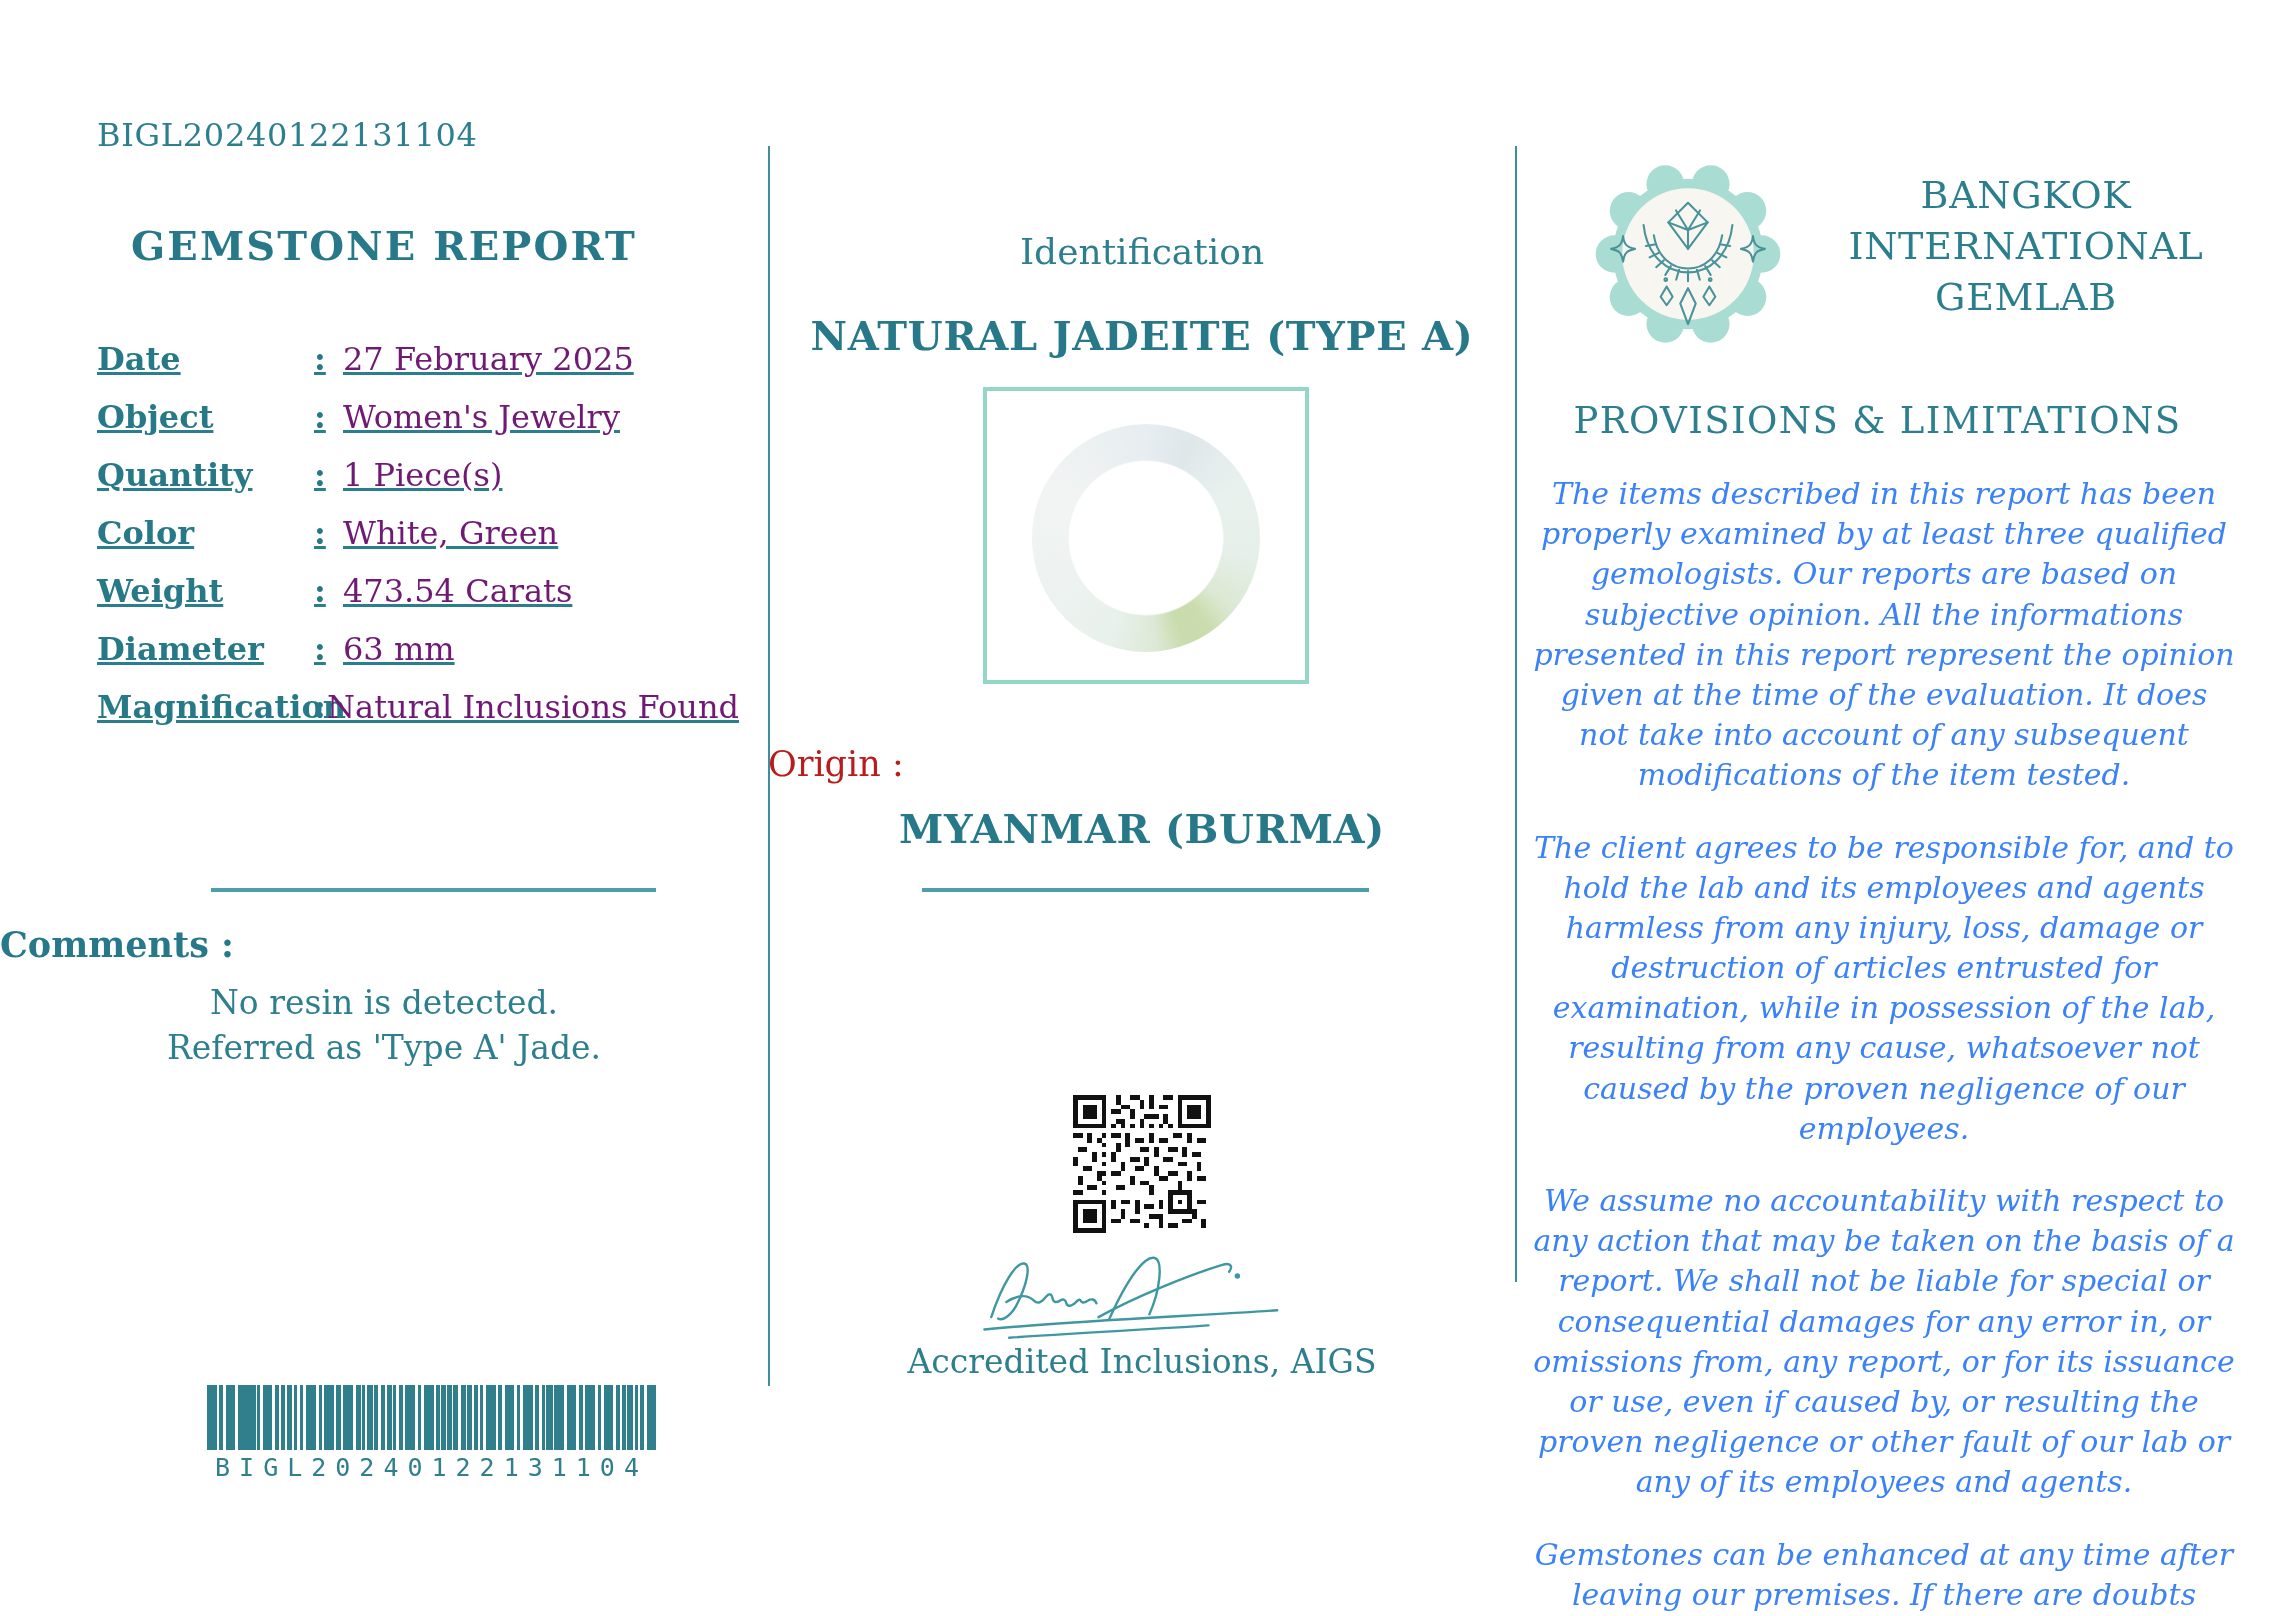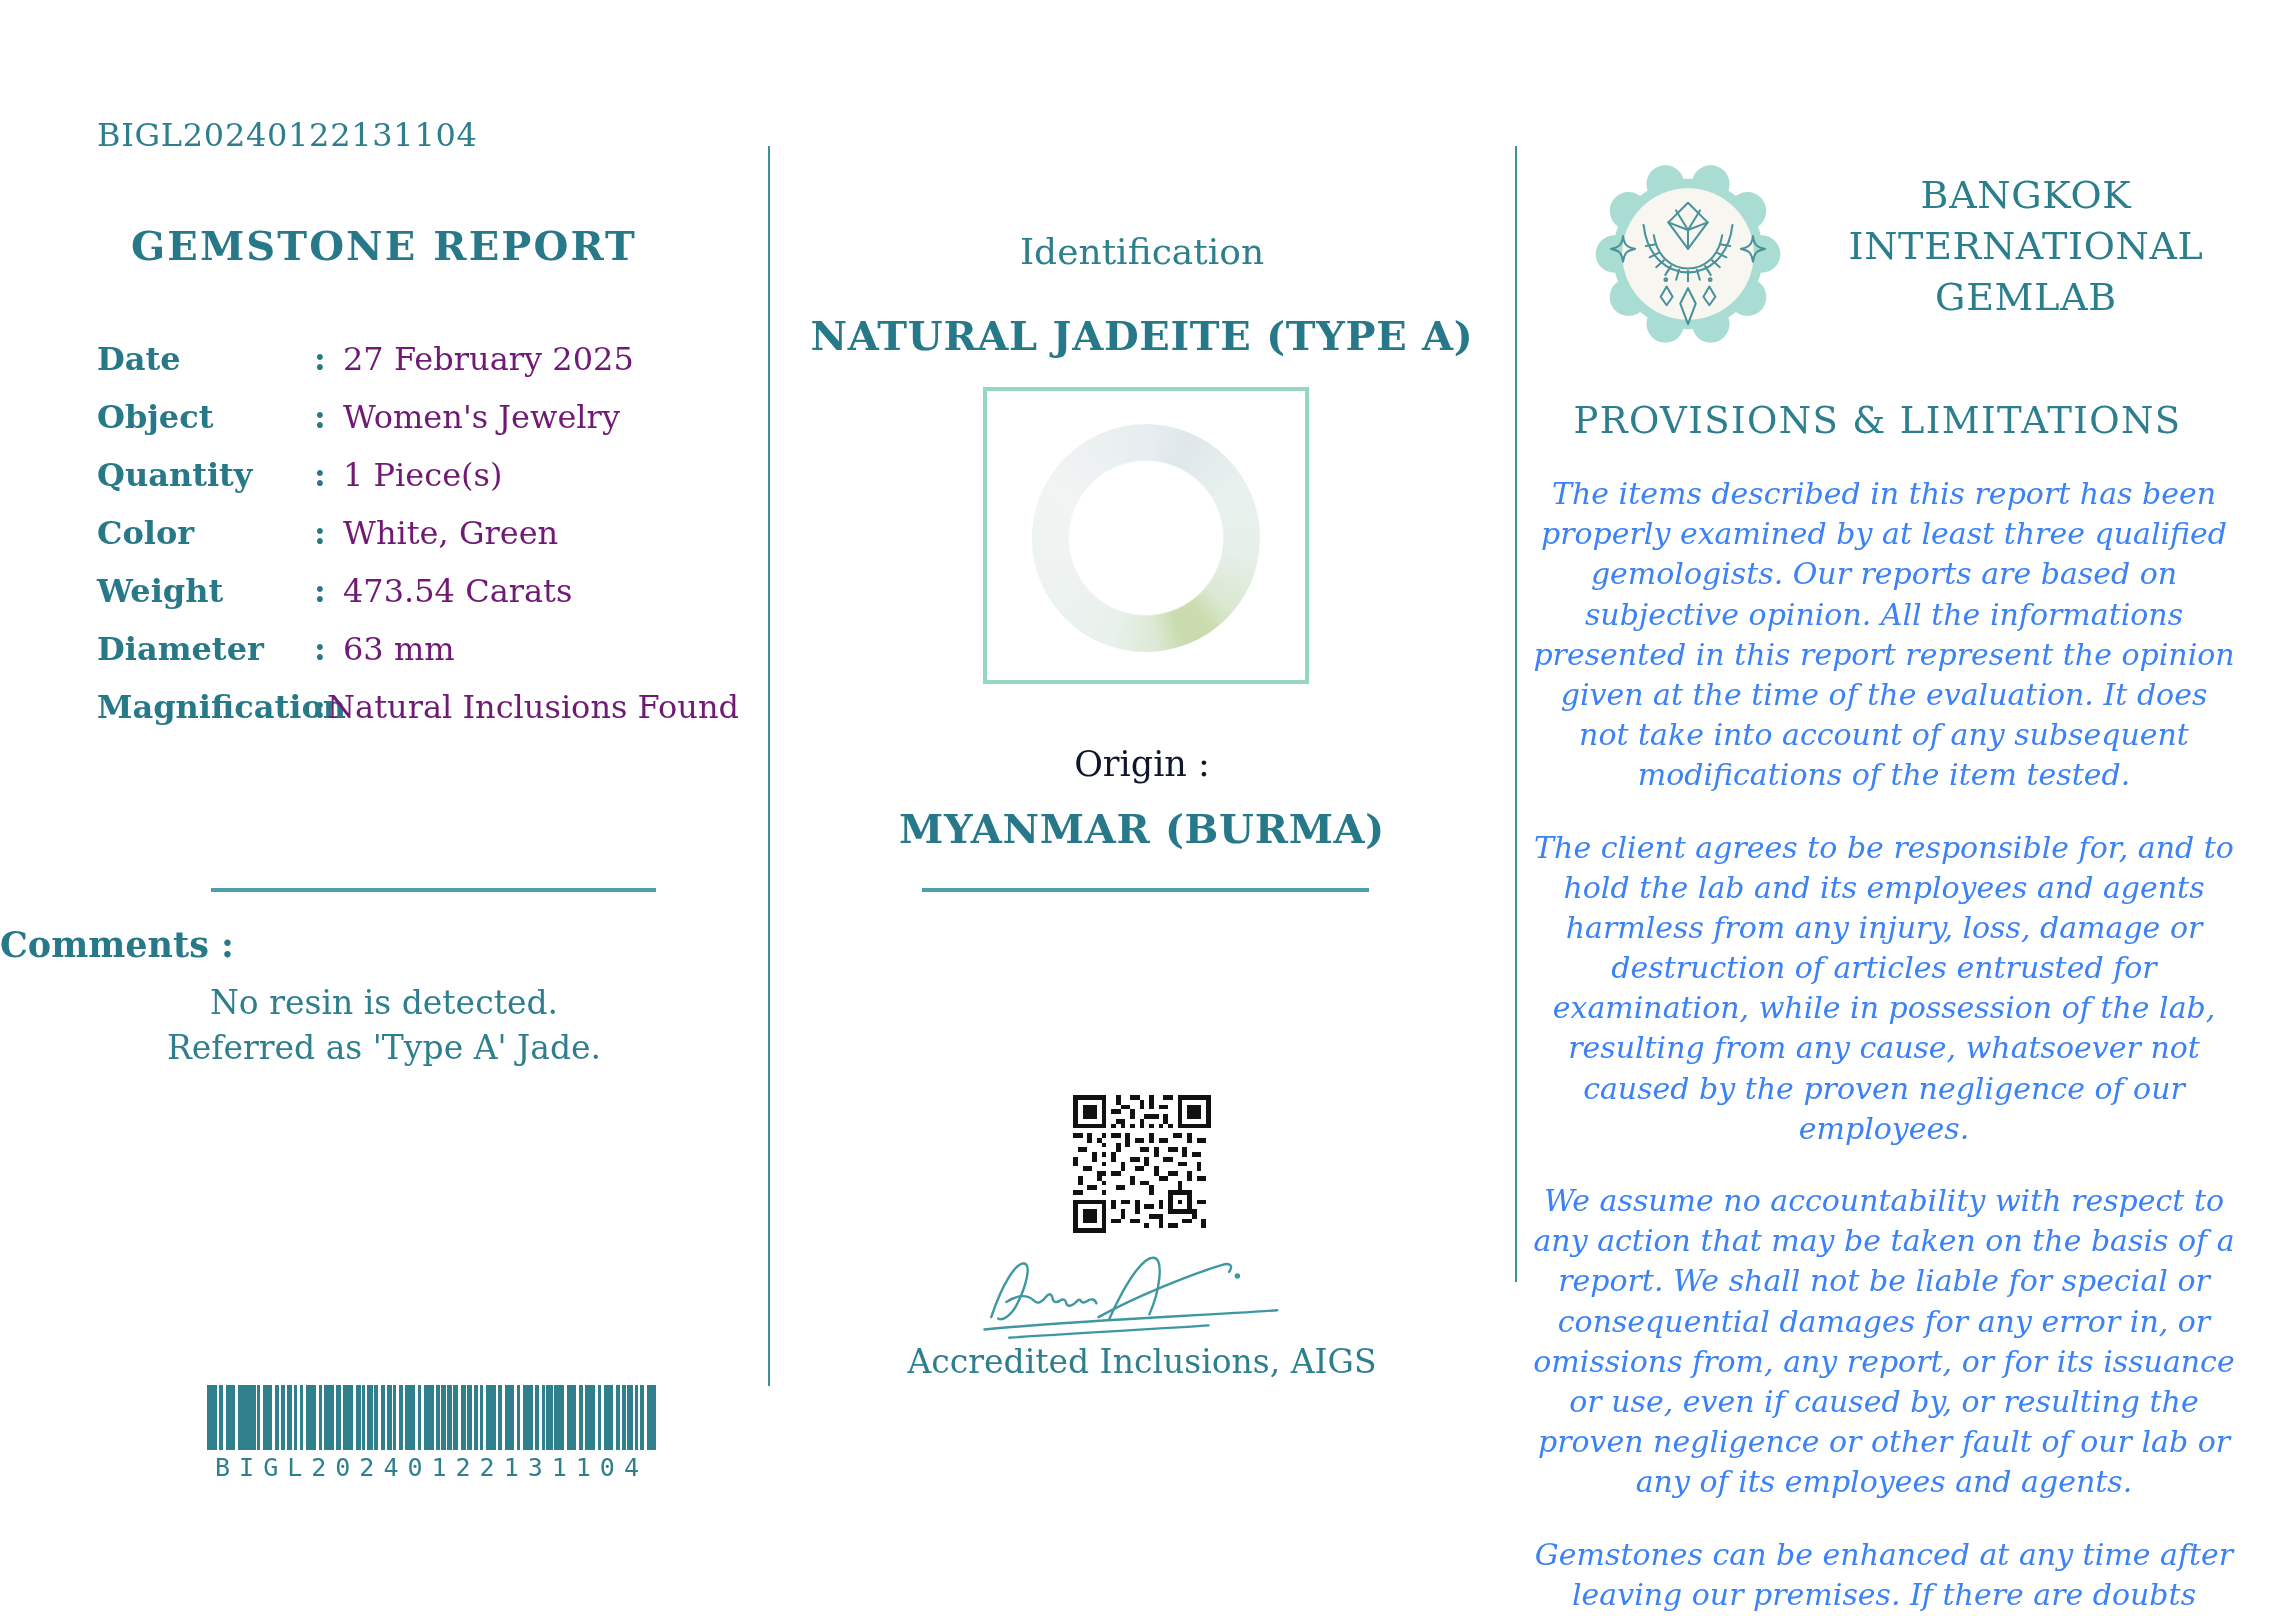--- a/index.html
+++ b/index.html
@@ -13,21 +13,21 @@
   .col-right{left:1515px;width:769px;}
 
   .vrule{position:absolute;width:2.1px;background:#3d8f9e;}
   .vrule-left{left:768px;top:146px;height:1240px;}
   .vrule-right{left:1515px;top:146px;height:1136px;}
 
   
   .report-number{position:absolute;top:116px;left:97px;font-size:32px;letter-spacing:0.7px;color:#2e7f8e;white-space:nowrap;}
   .report-title{position:absolute;top:222px;left:0;width:100%;margin:0;text-align:center;
     font-size:40px;font-weight:700;letter-spacing:2.1px;color:#27798a;}
-  .fields{position:absolute;top:340px;left:97px;width:642px;}
+  .fields{position:absolute;top:340px;left:97px;width:642px;text-decoration:underline;}
   .field-row{display:flex;align-items:baseline;height:58px;font-size:32px;white-space:nowrap;}
   .f-label{width:217px;font-weight:700;color:#287988;}
   .f-colon{width:29px;font-weight:700;color:#287988;}
   .f-value{color:#701a75;}
   .rule-h{position:absolute;height:4.1px;background:#4d9dab;}
   .rule-comments{top:888px;left:211px;width:445px;}
   .comments-heading{position:absolute;top:924px;left:0;width:100%;margin:0;text-align:left;
     font-size:35px;font-weight:700;color:#27798a;}
   .comment-line{position:absolute;left:0;width:100%;text-align:center;font-size:33px;color:#2e7f8e;}
   .comment-1{top:983px;}
@@ -49,22 +49,22 @@
   .photo-box{position:absolute;top:387px;left:215px;width:318px;height:289px;border:4.1px solid #93d7c4;
     background:#ffffff;display:flex;align-items:center;justify-content:center;}
   .bangle{width:228px;height:228px;border-radius:50%;margin-top:5.5px;
     background:conic-gradient(from 0deg,
       #e7edf0 0deg,#dfe7ea 25deg,#e9f1ee 60deg,#e6efe9 100deg,
       #dbe8d2 130deg,#cbdcae 145deg,#c9dcae 160deg,#dde9d6 175deg,
       #e9f1ec 200deg,#eef3f1 250deg,#f1f4f3 300deg,#e7edf0 360deg);
     -webkit-mask:radial-gradient(closest-side,transparent 67%,#000 68.5%);
             mask:radial-gradient(closest-side,transparent 67%,#000 68.5%);
     filter:drop-shadow(0 8.3px 9.7px rgba(110,135,125,0.30));}
-  .origin-label{position:absolute;top:744px;left:0;width:100%;margin:0;text-align:center;
-    font-size:35px;font-weight:400;color:#0f172a;}
+  .origin-label{position:absolute;top:744px;left:0;width:100%;margin:0;
+    font-size:35px;font-weight:400;color:#b91c1c;}
   .origin-value{position:absolute;top:805px;left:0;width:100%;margin:0;text-align:center;
     font-size:40px;font-weight:700;letter-spacing:0.7px;color:#27798a;}
   .rule-mid{top:888px;left:154px;width:447px;}
   .qr{position:absolute;top:1095px;left:calc(50% - 69px);width:138px;height:138px;}
   .signature{position:absolute;top:1236px;left:calc(50% - 179px);width:359px;height:110px;}
   .gemologist{position:absolute;top:1342px;left:0;width:100%;text-align:center;
     font-size:33px;color:#2e7f8e;}
 
   
   .logo{position:absolute;top:160px;left:79px;width:188px;height:188px;}

